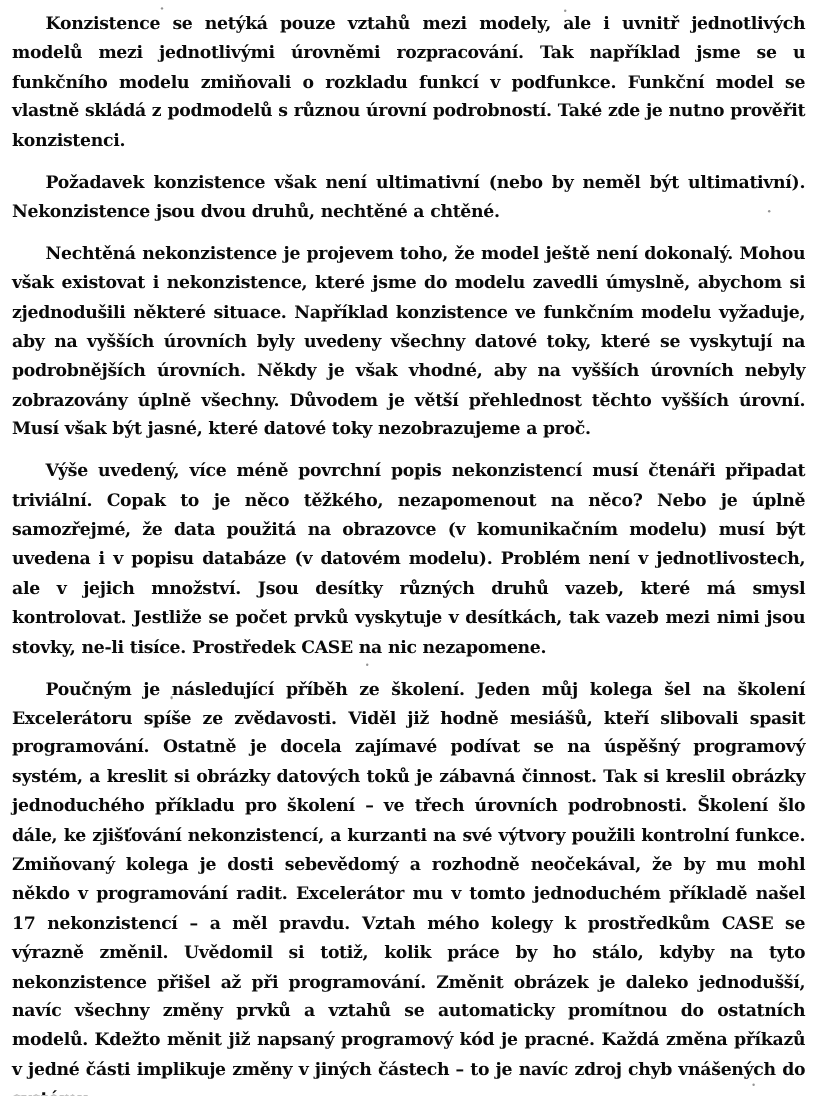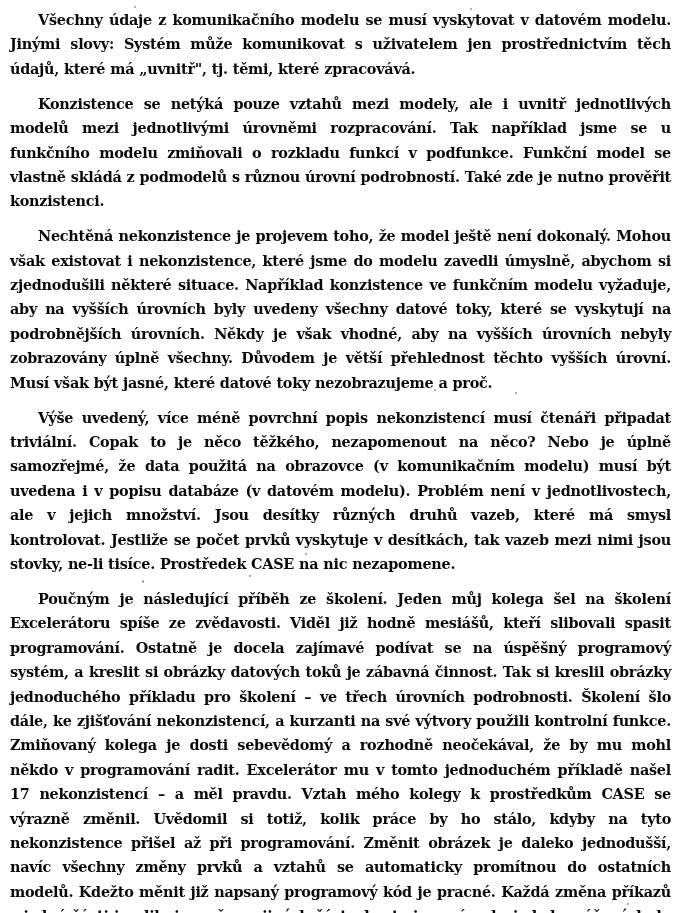--- a/index.html
+++ b/index.html
@@ -51,22 +51,22 @@
     border-radius: 50%;
     opacity: 0.55;
   }
 </style>
 </head>
 <body>
 
 <div id="page">
 
   <div id="page-body">
-    <p class="para">Všechny údaje z komunikačního modelu se musí vyskytovat v datovém modelu. Jinými slovy: Systém může komunikovat s uživatelem jen prostřednictvím těch údajů, které má „uvnitř", tj. těmi, které zpracovává.</p>
     <p class="para">Konzistence se netýká pouze vztahů mezi modely, ale i uvnitř jednotlivých modelů mezi jednotlivými úrovněmi rozpracování. Tak například jsme se u funkčního modelu zmiňovali o rozkladu funkcí v podfunkce. Funkční model se vlastně skládá z podmodelů s různou úrovní podrobností. Také zde je nutno prověřit konzistenci.</p>
+    <p class="para">Požadavek konzistence však není ultimativní (nebo by neměl být ultimativní). Nekonzistence jsou dvou druhů, nechtěné a chtěné.</p>
     <p class="para">Nechtěná nekonzistence je projevem toho, že model ještě není dokonalý. Mohou však existovat i nekonzistence, které jsme do modelu zavedli úmyslně, abychom si zjednodušili některé situace. Například konzistence ve funkčním modelu vyžaduje, aby na vyšších úrovních byly uvedeny všechny datové toky, které se vyskytují na podrobnějších úrovních. Někdy je však vhodné, aby na vyšších úrovních nebyly zobrazovány úplně všechny. Důvodem je větší přehlednost těchto vyšších úrovní. Musí však být jasné, které datové toky nezobrazujeme a proč.</p>
     <p class="para">Výše uvedený, více méně povrchní popis nekonzistencí musí čtenáři připadat triviální. Copak to je něco těžkého, nezapomenout na něco? Nebo je úplně samozřejmé, že data použitá na obrazovce (v komunikačním modelu) musí být uvedena i v popisu databáze (v datovém modelu). Problém není v jednotlivostech, ale v jejich množství. Jsou desítky různých druhů vazeb, které má smysl kontrolovat. Jestliže se počet prvků vyskytuje v desítkách, tak vazeb mezi nimi jsou stovky, ne-li tisíce. Prostředek CASE na nic nezapomene.</p>
     <p class="para">Poučným je následující příběh ze školení. Jeden můj kolega šel na školení Excelerátoru spíše ze zvědavosti. Viděl již hodně mesiášů, kteří slibovali spasit programování. Ostatně je docela zajímavé podívat se na úspěšný programový systém, a kreslit si obrázky datových toků je zábavná činnost. Tak si kreslil obrázky jednoduchého příkladu pro školení – ve třech úrovních podrobnosti. Školení šlo dále, ke zjišťování nekonzistencí, a kurzanti na své výtvory použili kontrolní funkce. Zmiňovaný kolega je dosti sebevědomý a rozhodně neočekával, že by mu mohl někdo v programování radit. Excelerátor mu v tomto jednoduchém příkladě našel 17 nekonzistencí – a měl pravdu. Vztah mého kolegy k prostředkům CASE se výrazně změnil. Uvědomil si totiž, kolik práce by ho stálo, kdyby na tyto nekonzistence přišel až při programování. Změnit obrázek je daleko jednodušší, navíc všechny změny prvků a vztahů se automaticky promítnou do ostatních modelů. Kdežto měnit již napsaný programový kód je pracné. Každá změna příkazů v jedné části implikuje změny v jiných částech – to je navíc zdroj chyb vnášených do systému.</p>
 
   </div>
 
   <span class="speck" style="left:134px;top:6px;width:2px;height:2px;"></span>
   <span class="speck" style="left:470px;top:8px;width:2px;height:2px;"></span>
   <span class="speck" style="left:640px;top:175px;width:2px;height:2px;"></span>
   <span class="speck" style="left:142px;top:178px;width:2px;height:2px;"></span>

